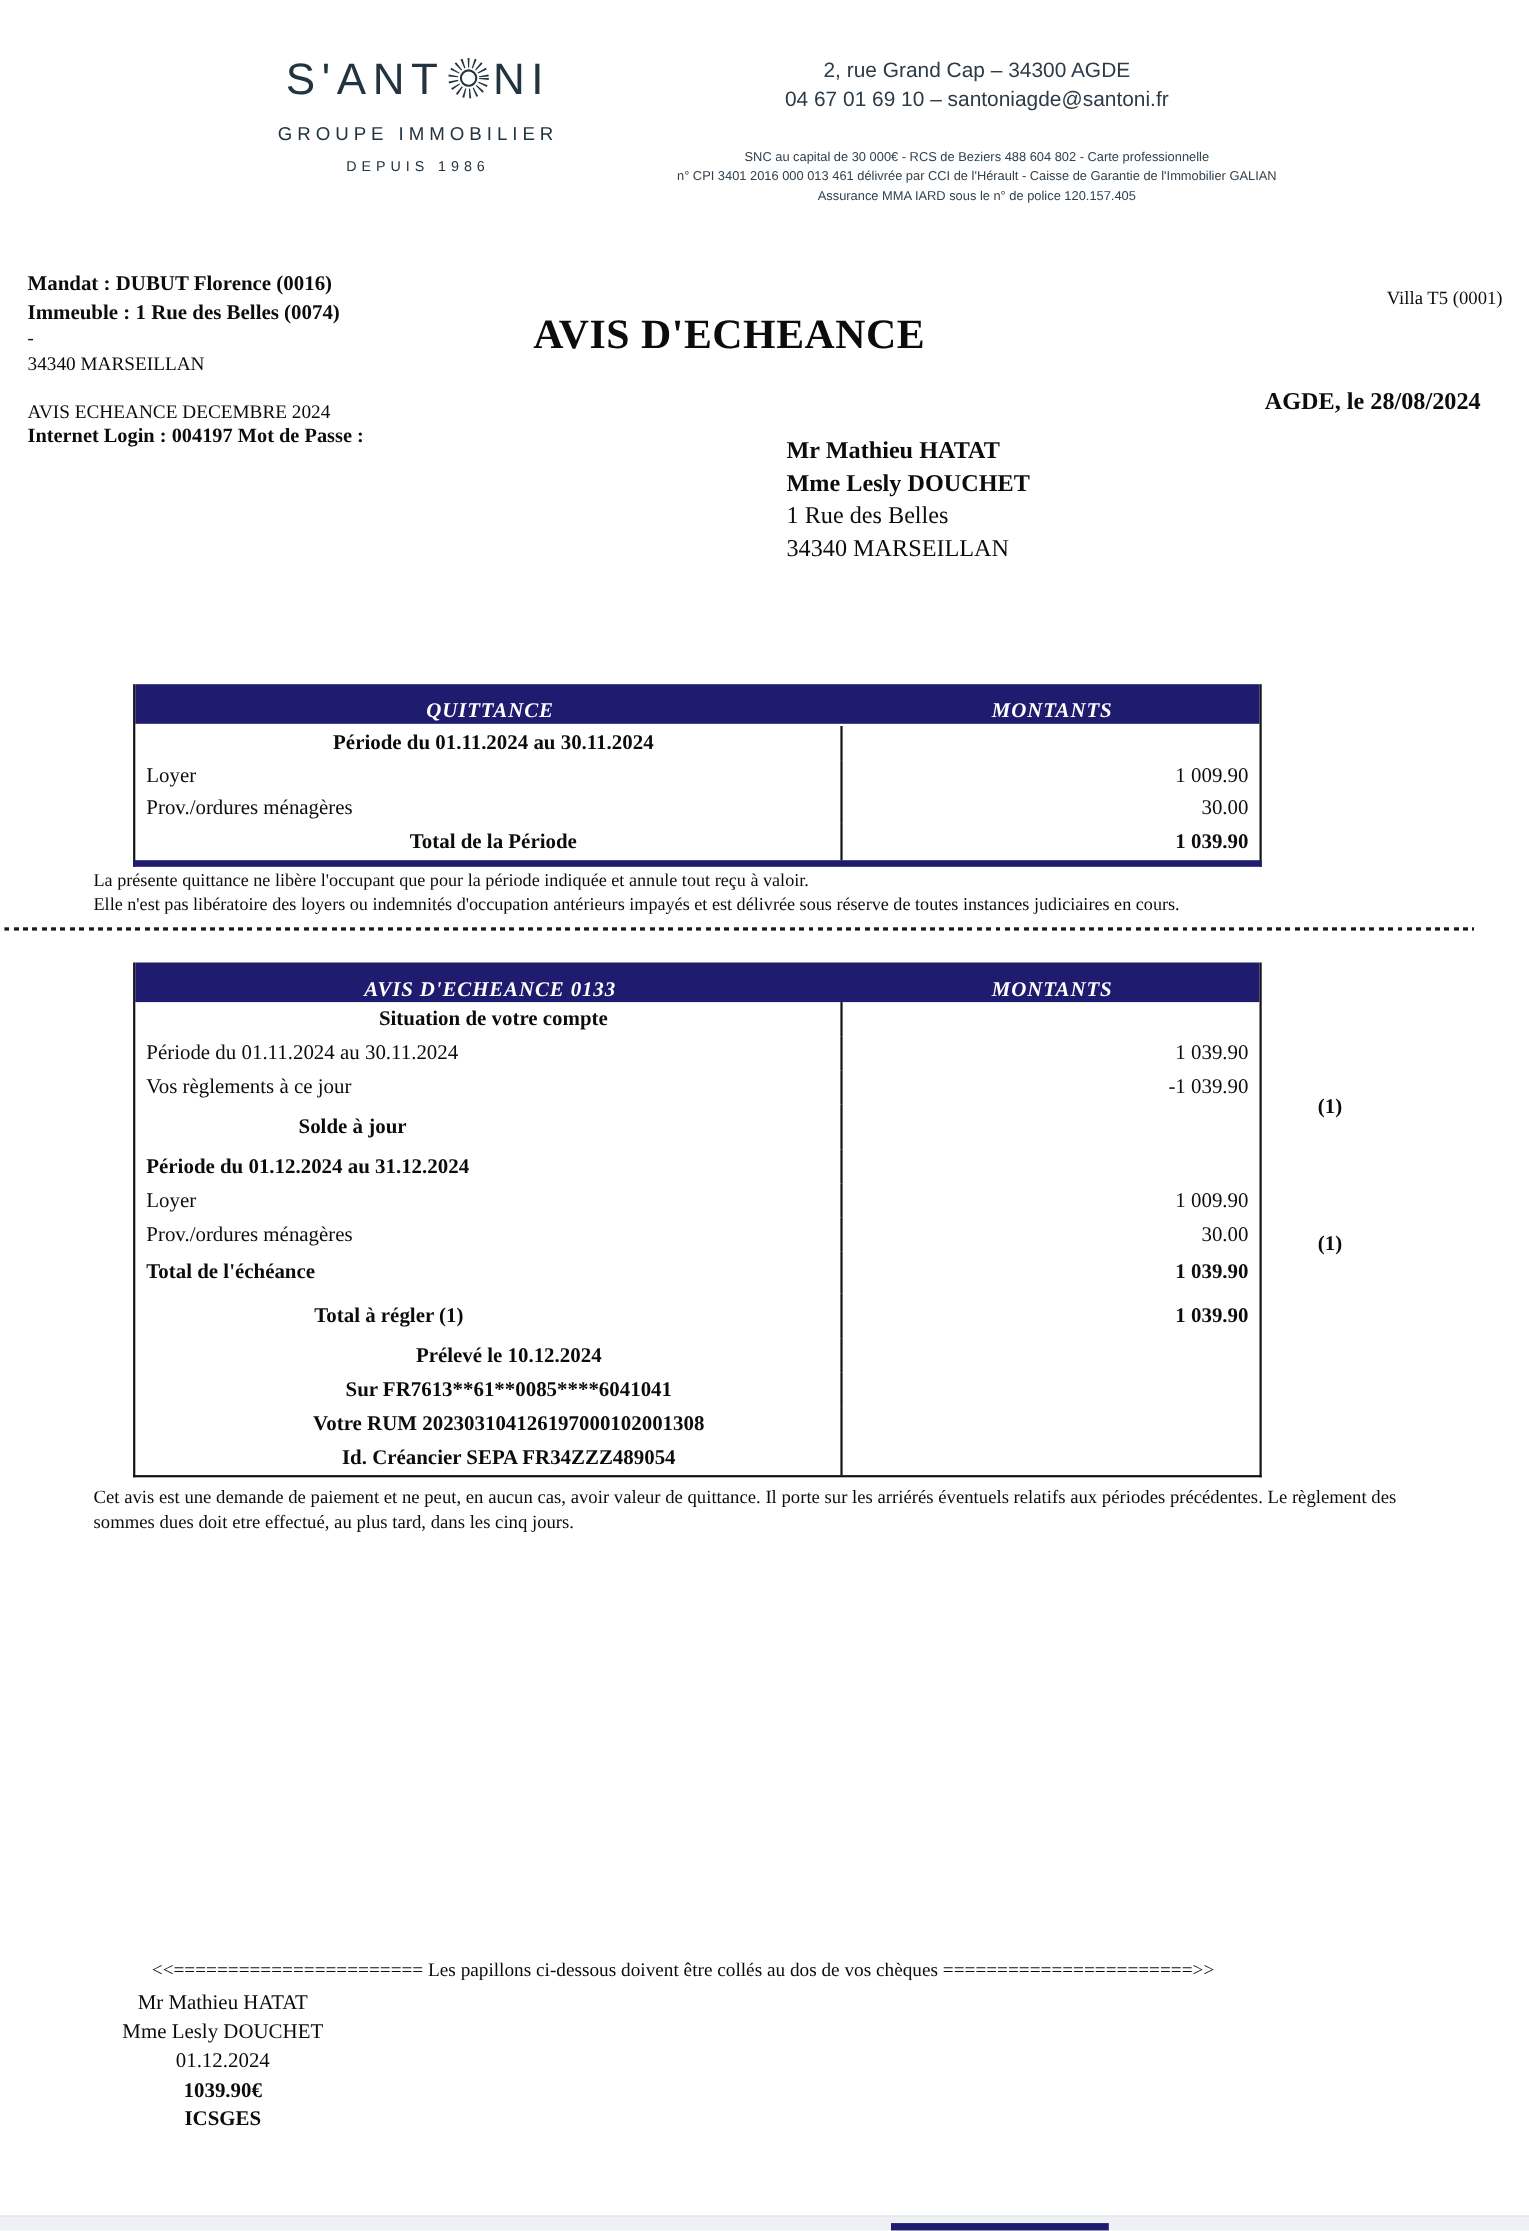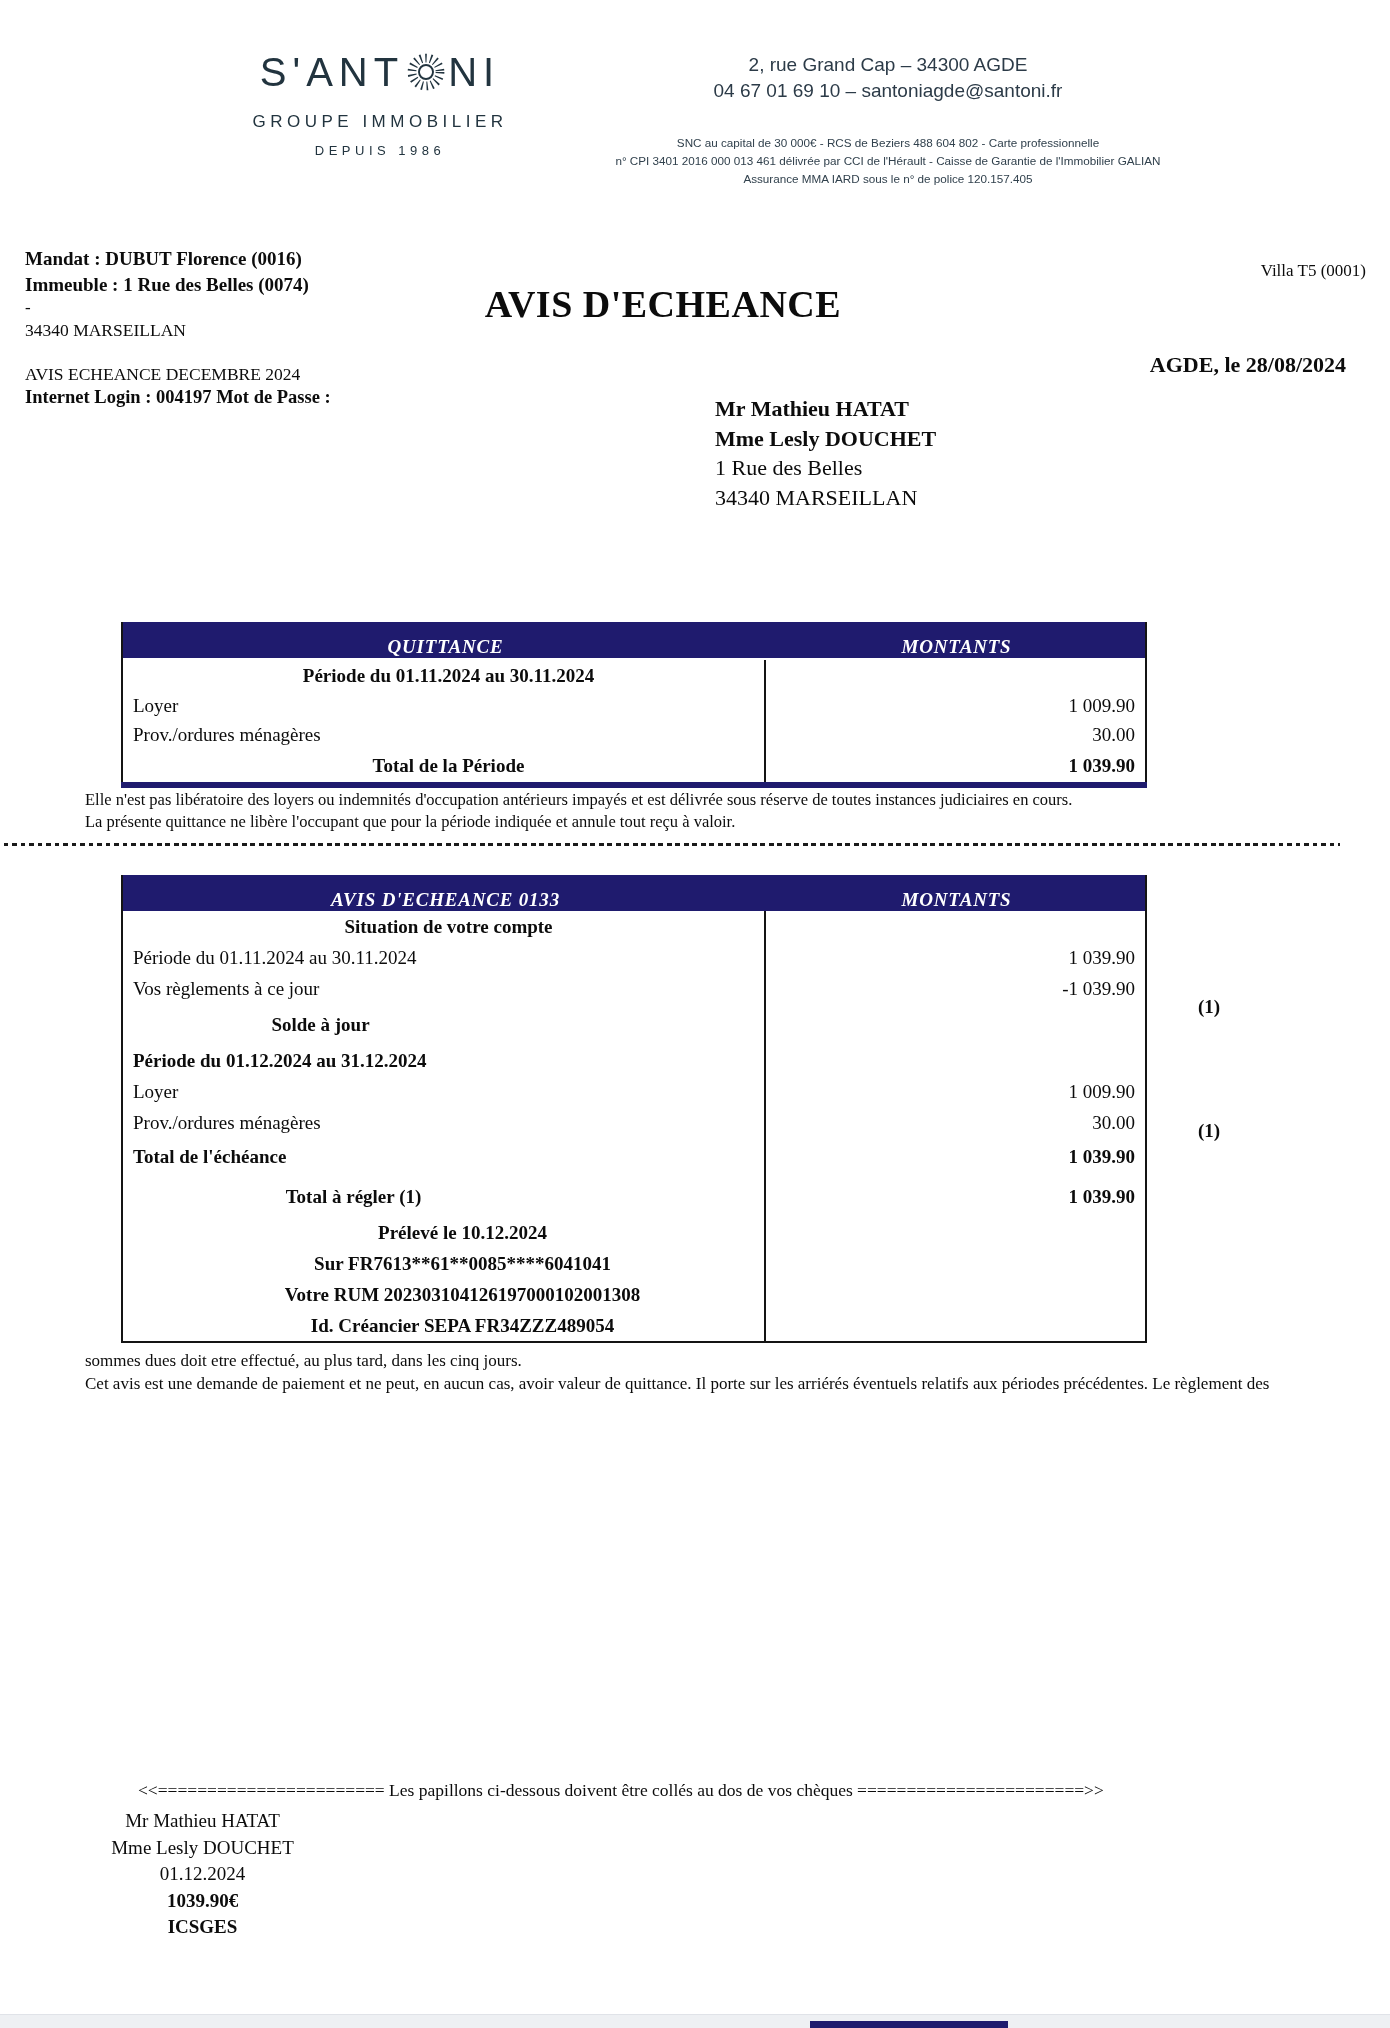--- a/index.html
+++ b/index.html
@@ -143,22 +143,22 @@
     <div class="row last lc vb">
       <div class="c1">
           <span>Total de la Période</span>
         </div>
       <div class="c2">1 039.90</div>
     </div>
     <div class="navy-strip"></div>
   </div>
 
   <div class="quit-notes">
+    <div>La présente quittance ne libère l'occupant que pour la période indiquée et annule tout reçu à valoir.</div>
     <div>Elle n'est pas libératoire des loyers ou indemnités d'occupation antérieurs impayés et est délivrée sous réserve de toutes instances judiciaires en cours.</div>
-    <div>La présente quittance ne libère l'occupant que pour la période indiquée et annule tout reçu à valoir.</div>
   </div>
 
   <div class="dotted-sep"></div>
 
   <div id="echeance-table" class="doc-table">
     <div class="thead">
       <div class="h1">AVIS D'ECHEANCE 0133</div>
       <div class="h2">MONTANTS</div>
     </div>
     <div class="row lc">
@@ -238,22 +238,22 @@
           <span>Id. Créancier SEPA FR34ZZZ489054</span>
         </div>
       <div class="c2"></div>
     </div>
   </div>
 
   <div id="annot1" class="annot">(1)</div>
   <div id="annot2" class="annot">(1)</div>
 
   <div class="footer-note">
+    <div>Cet avis est une demande de paiement et ne peut, en aucun cas, avoir valeur de quittance. Il porte sur les arriérés éventuels relatifs aux périodes précédentes. Le règlement des</div>
     <div>sommes dues doit etre effectué, au plus tard, dans les cinq jours.</div>
-    <div>Cet avis est une demande de paiement et ne peut, en aucun cas, avoir valeur de quittance. Il porte sur les arriérés éventuels relatifs aux périodes précédentes. Le règlement des</div>
   </div>
 
   <div class="stub-sep">&lt;&lt;======================= Les papillons ci-dessous doivent être collés au dos de vos chèques =======================&gt;&gt;</div>
   <div class="stub-block">
     <div>Mr Mathieu HATAT</div>
     <div>Mme Lesly DOUCHET</div>
     <div>01.12.2024</div>
     <div class="sb">1039.90€</div>
     <div class="sb">ICSGES</div>
   </div>

